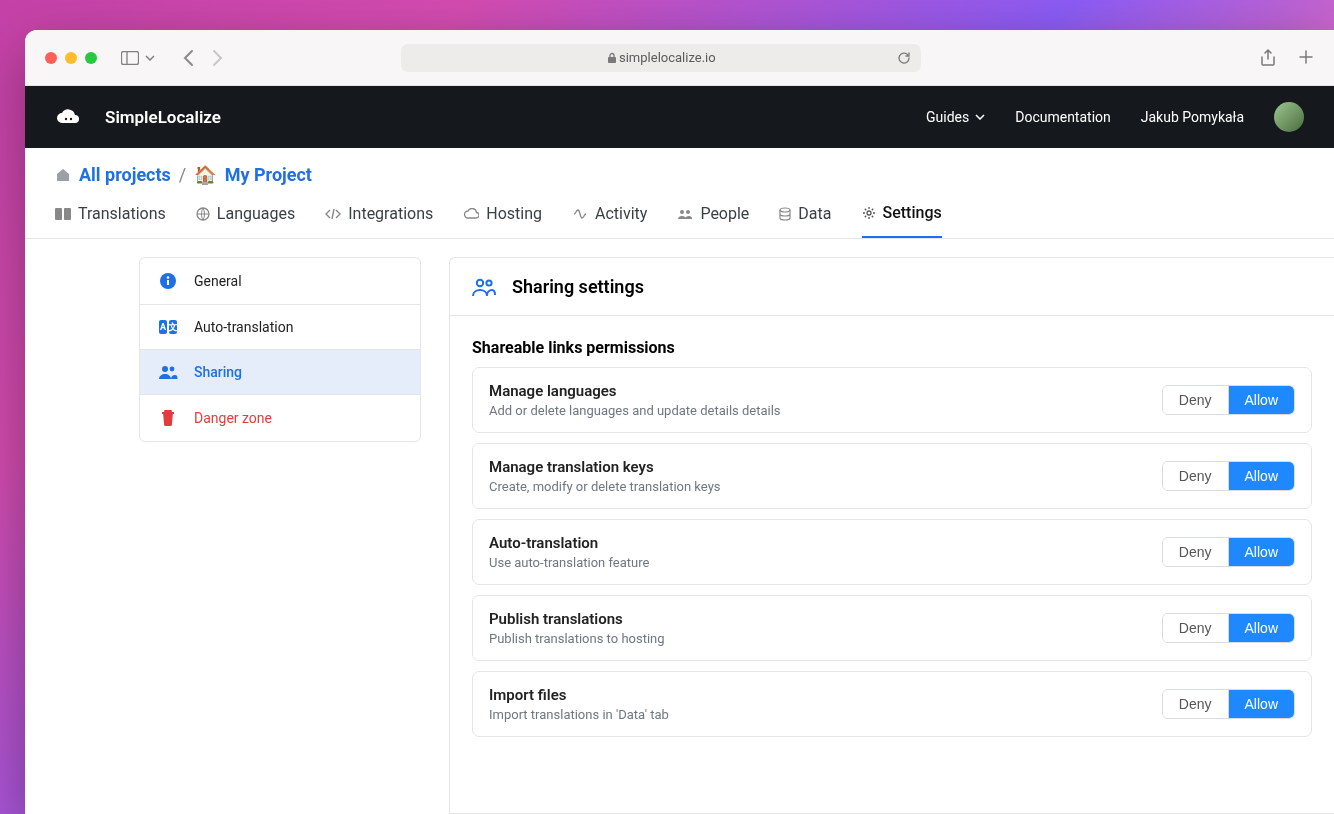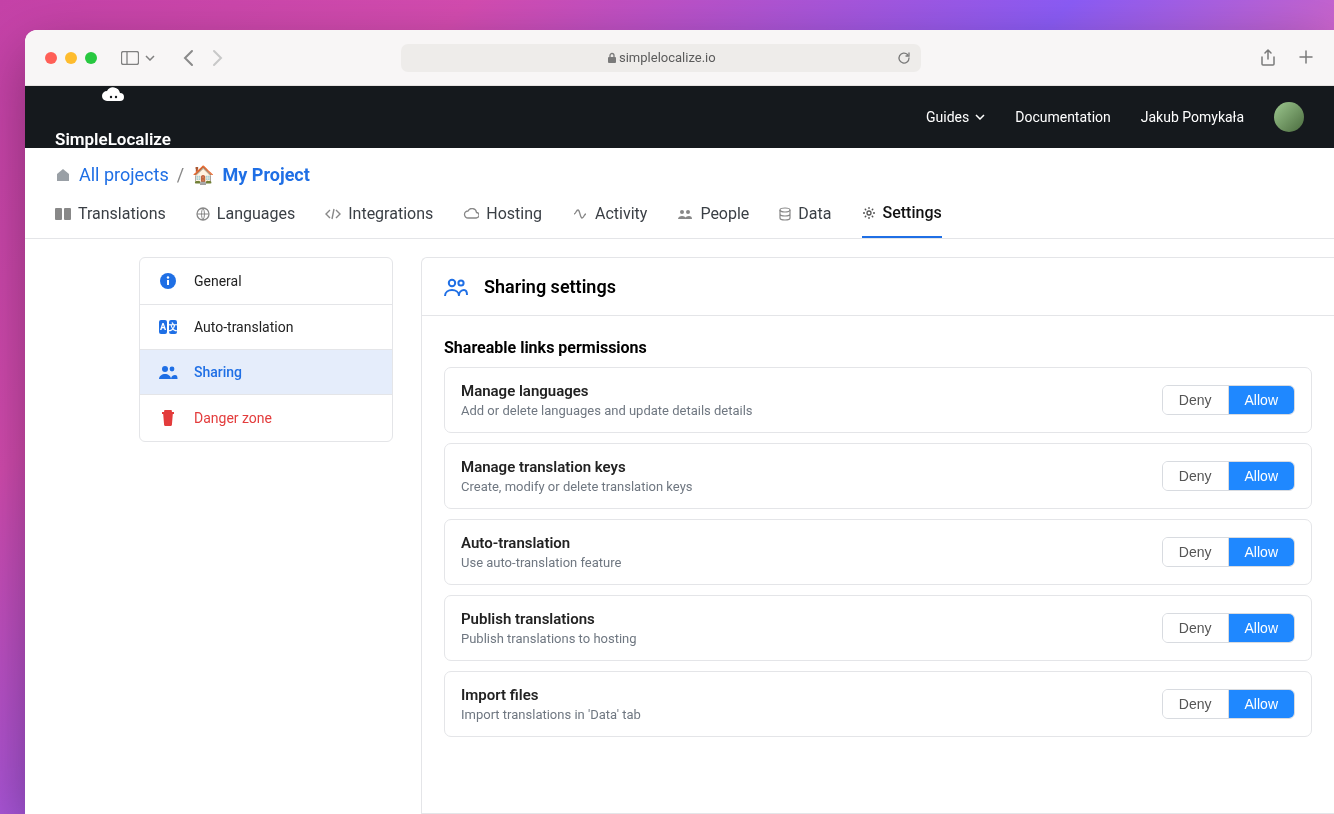--- a/index.html
+++ b/index.html
@@ -70,31 +70,31 @@
   .title-right { display: flex; gap: 22px; color: #7a7a7a; margin-left: auto; }
 
   .app-header {
     height: 62px;
     background: #15191d;
     display: flex;
     align-items: center;
     padding: 0 30px;
     color: #fff;
   }
-  .brand { display: flex; align-items: center; gap: 24px; font-size: 17px; font-weight: 600; flex-direction: column; }
+  .brand { display: flex; align-items: center; gap: 24px; font-size: 17px; font-weight: 600; }
   .header-right { margin-left: auto; display: flex; align-items: center; gap: 30px; font-size: 14px; }
   .guides { display: flex; align-items: center; gap: 6px; }
   .avatar { width: 30px; height: 30px; border-radius: 50%; background: linear-gradient(135deg,#9dc88f,#4a6b3e); }
 
   .breadcrumb-bar {
     padding: 16px 30px 0 30px;
     background: #fff;
   }
   .breadcrumb { display: flex; align-items: center; gap: 8px; font-size: 18px; }
-  .breadcrumb a { color: #1f6fe5; text-decoration: none; }
+  .breadcrumb a { color: #1f6fe5; text-decoration: none; font-weight: bold; }
   .crumb-project { color: #1f6fe5; font-weight: 700; }
   .crumb-sep { color: #888; }
   .home-icon { color: #9aa0a6; }
 
   .tabs {
     display: flex;
     gap: 30px;
     padding: 18px 30px 0 30px;
     border-bottom: 1px solid #e4e5e8;
     font-size: 16px;
@@ -107,21 +107,21 @@
   .content-area {
     flex: 1;
     background: #fff;
     display: flex;
     gap: 28px;
     padding: 18px 0 0 114px;
     overflow: hidden;
   }
 
   .sidenav {
-    width: 254px;
+    width: 282px;
     border: 1px solid #e4e5e8;
     border-radius: 6px;
     height: fit-content;
     overflow: hidden;
     background: #fff;
   }
   .sidenav-item {
     display: flex;
     align-items: center;
     gap: 16px;

